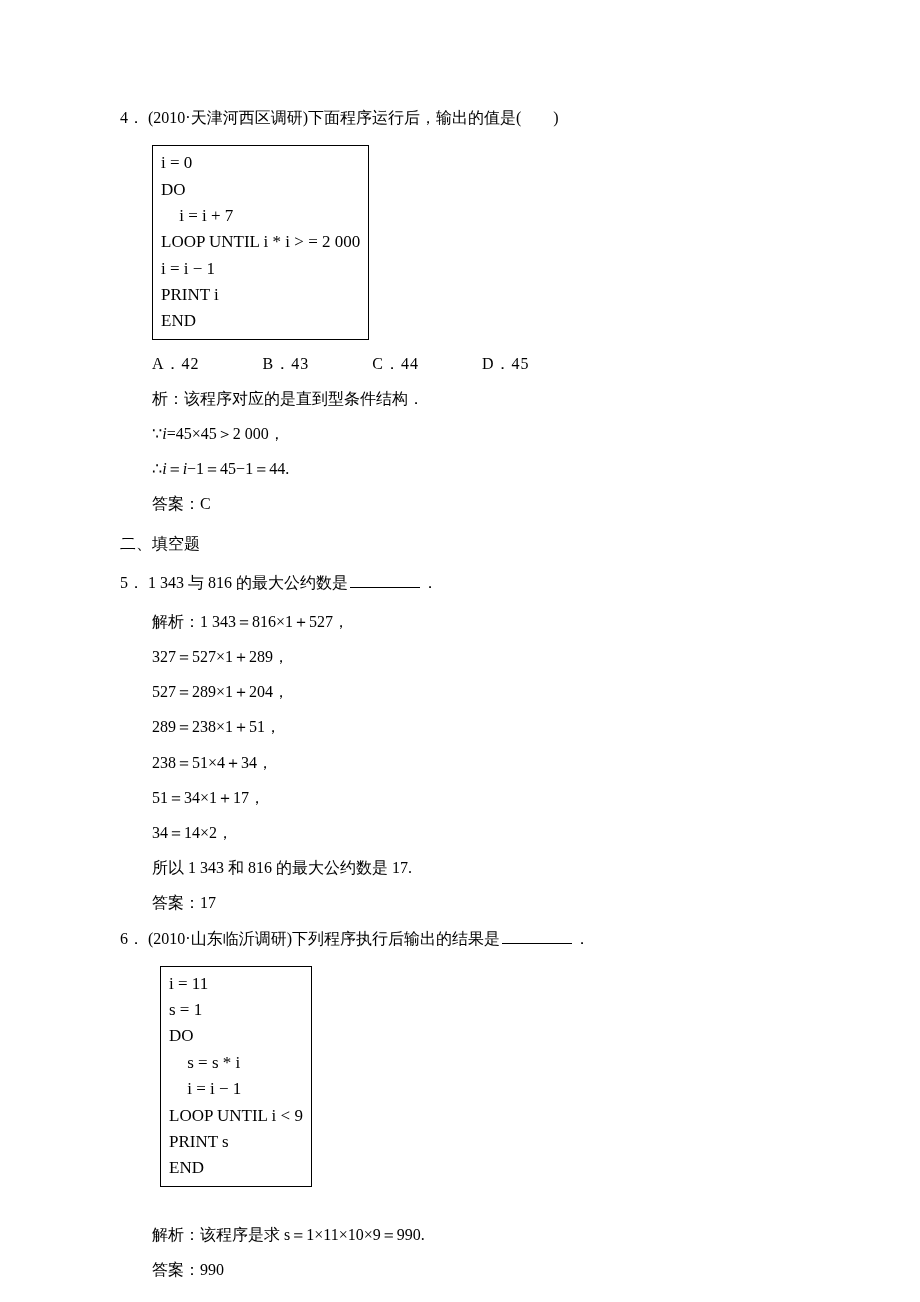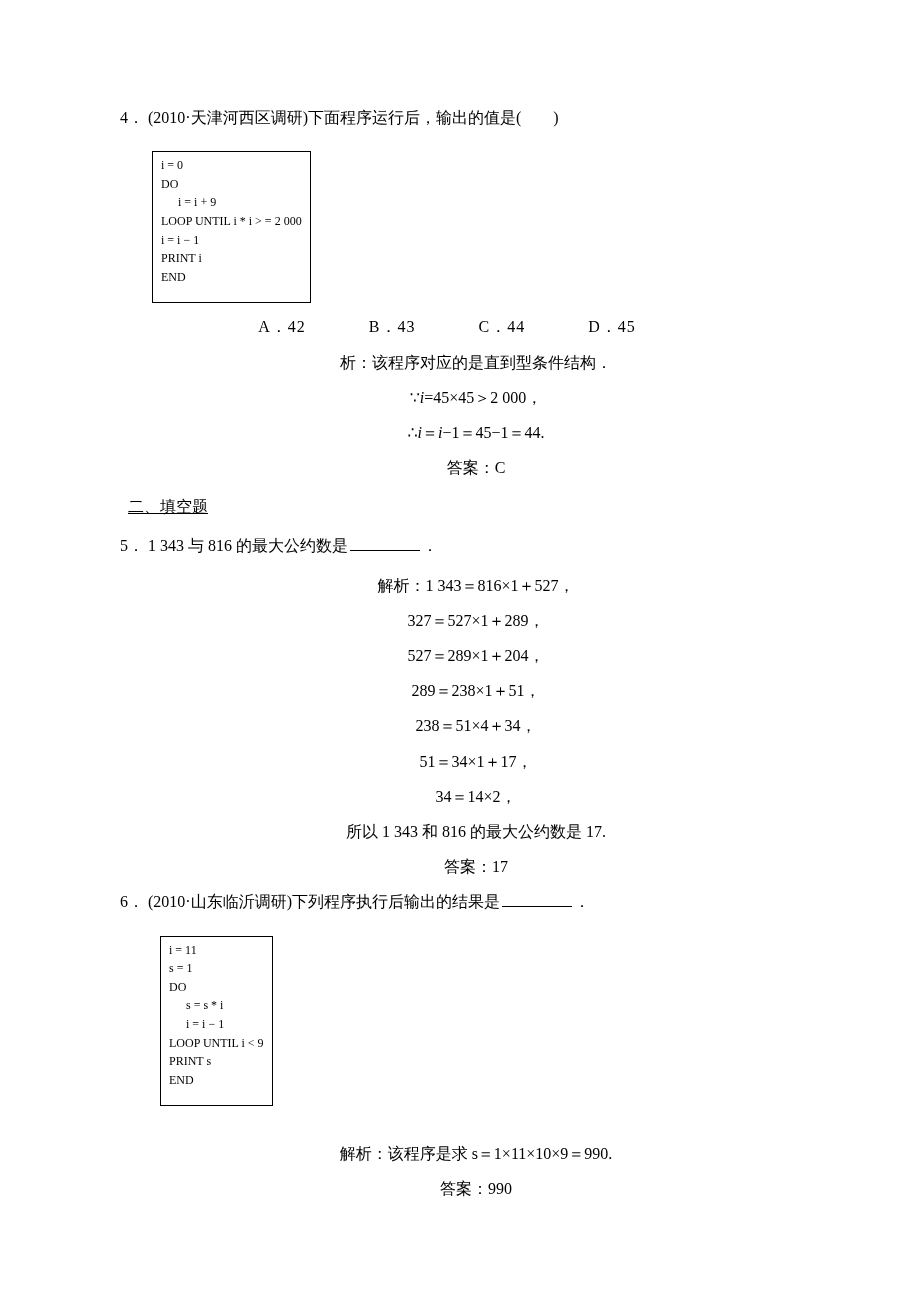--- a/index.html
+++ b/index.html
@@ -11,77 +11,74 @@
       margin: 0;
       padding: 100px 120px 80px 120px;
       width: 920px;
       box-sizing: border-box;
     }
     .question {
       margin-bottom: 4px;
     }
     .indent1 {
       padding-left: 32px;
-      text-align: center;
     }
     .code-box {
       border: 1px solid #000;
       font-family: "Times New Roman", serif;
-      font-size: 12px;
+      font-size: 17px;
       line-height: 1.55;
-      padding: 4px 8px 16px 8px;
-      margin: 12px 0 6px 32px;
+      padding: 4px 8px 4px 8px;
+      margin: 6px 0 6px 32px;
       display: inline-block;
     }
     .options {
       padding-left: 32px;
       letter-spacing: 1px;
-      text-align: center;
     }
     .options span {
       display: inline-block;
       margin-right: 58px;
       font-family: "SimSun", serif;
     }
     .italic {
       font-style: italic;
       font-family: "Times New Roman", serif;
     }
     .blank {
       display: inline-block;
       border-bottom: 1px solid #000;
       width: 70px;
       height: 1em;
       vertical-align: baseline;
       margin: 0 2px;
     }
     .section-heading {
-      margin: 4px 8px;
-      text-decoration: underline;
+      margin: 4px 0;
     }
     .code-indent {
       display: inline-block;
       width: 14px;
     }
   </style>
 </head>
 <body>
 
 
 
 
 <div class="question">
   <span>4．</span>
   <span>(2010·天津河西区调研)下面程序运行后，输出的值是(　　)</span>
 </div>
 
 <div class="code-box">
   <div>i = 0</div>
   <div>DO</div>
-  <div><span class="code-indent"></span><span>  i = i + 9</span></div>
+  <div><span class="code-indent"></span><span>  i = i + 7</span></div>
   <div>LOOP UNTIL i * i &gt; = 2 000</div>
   <div>i = i − 1</div>
   <div>PRINT   i</div>
   <div>END</div>
 </div>
 
 <div class="options">
   <span>A．42</span>
   <span>B．43</span>
   <span>C．44</span>

